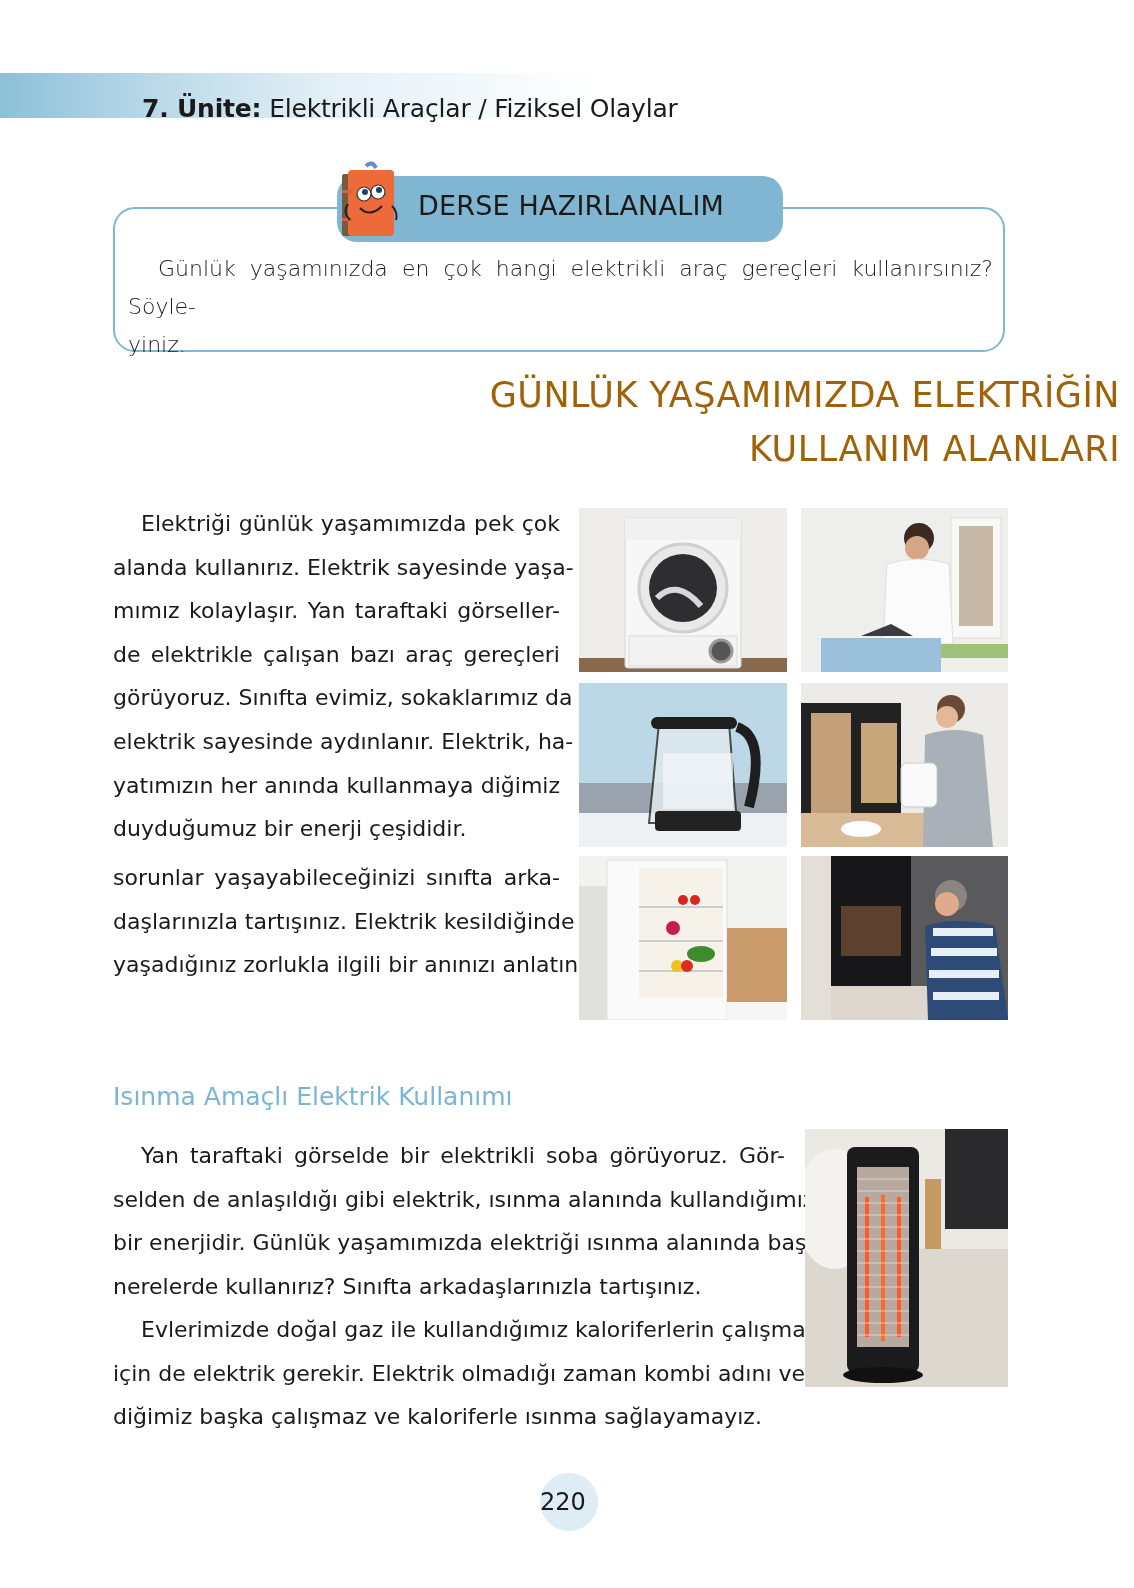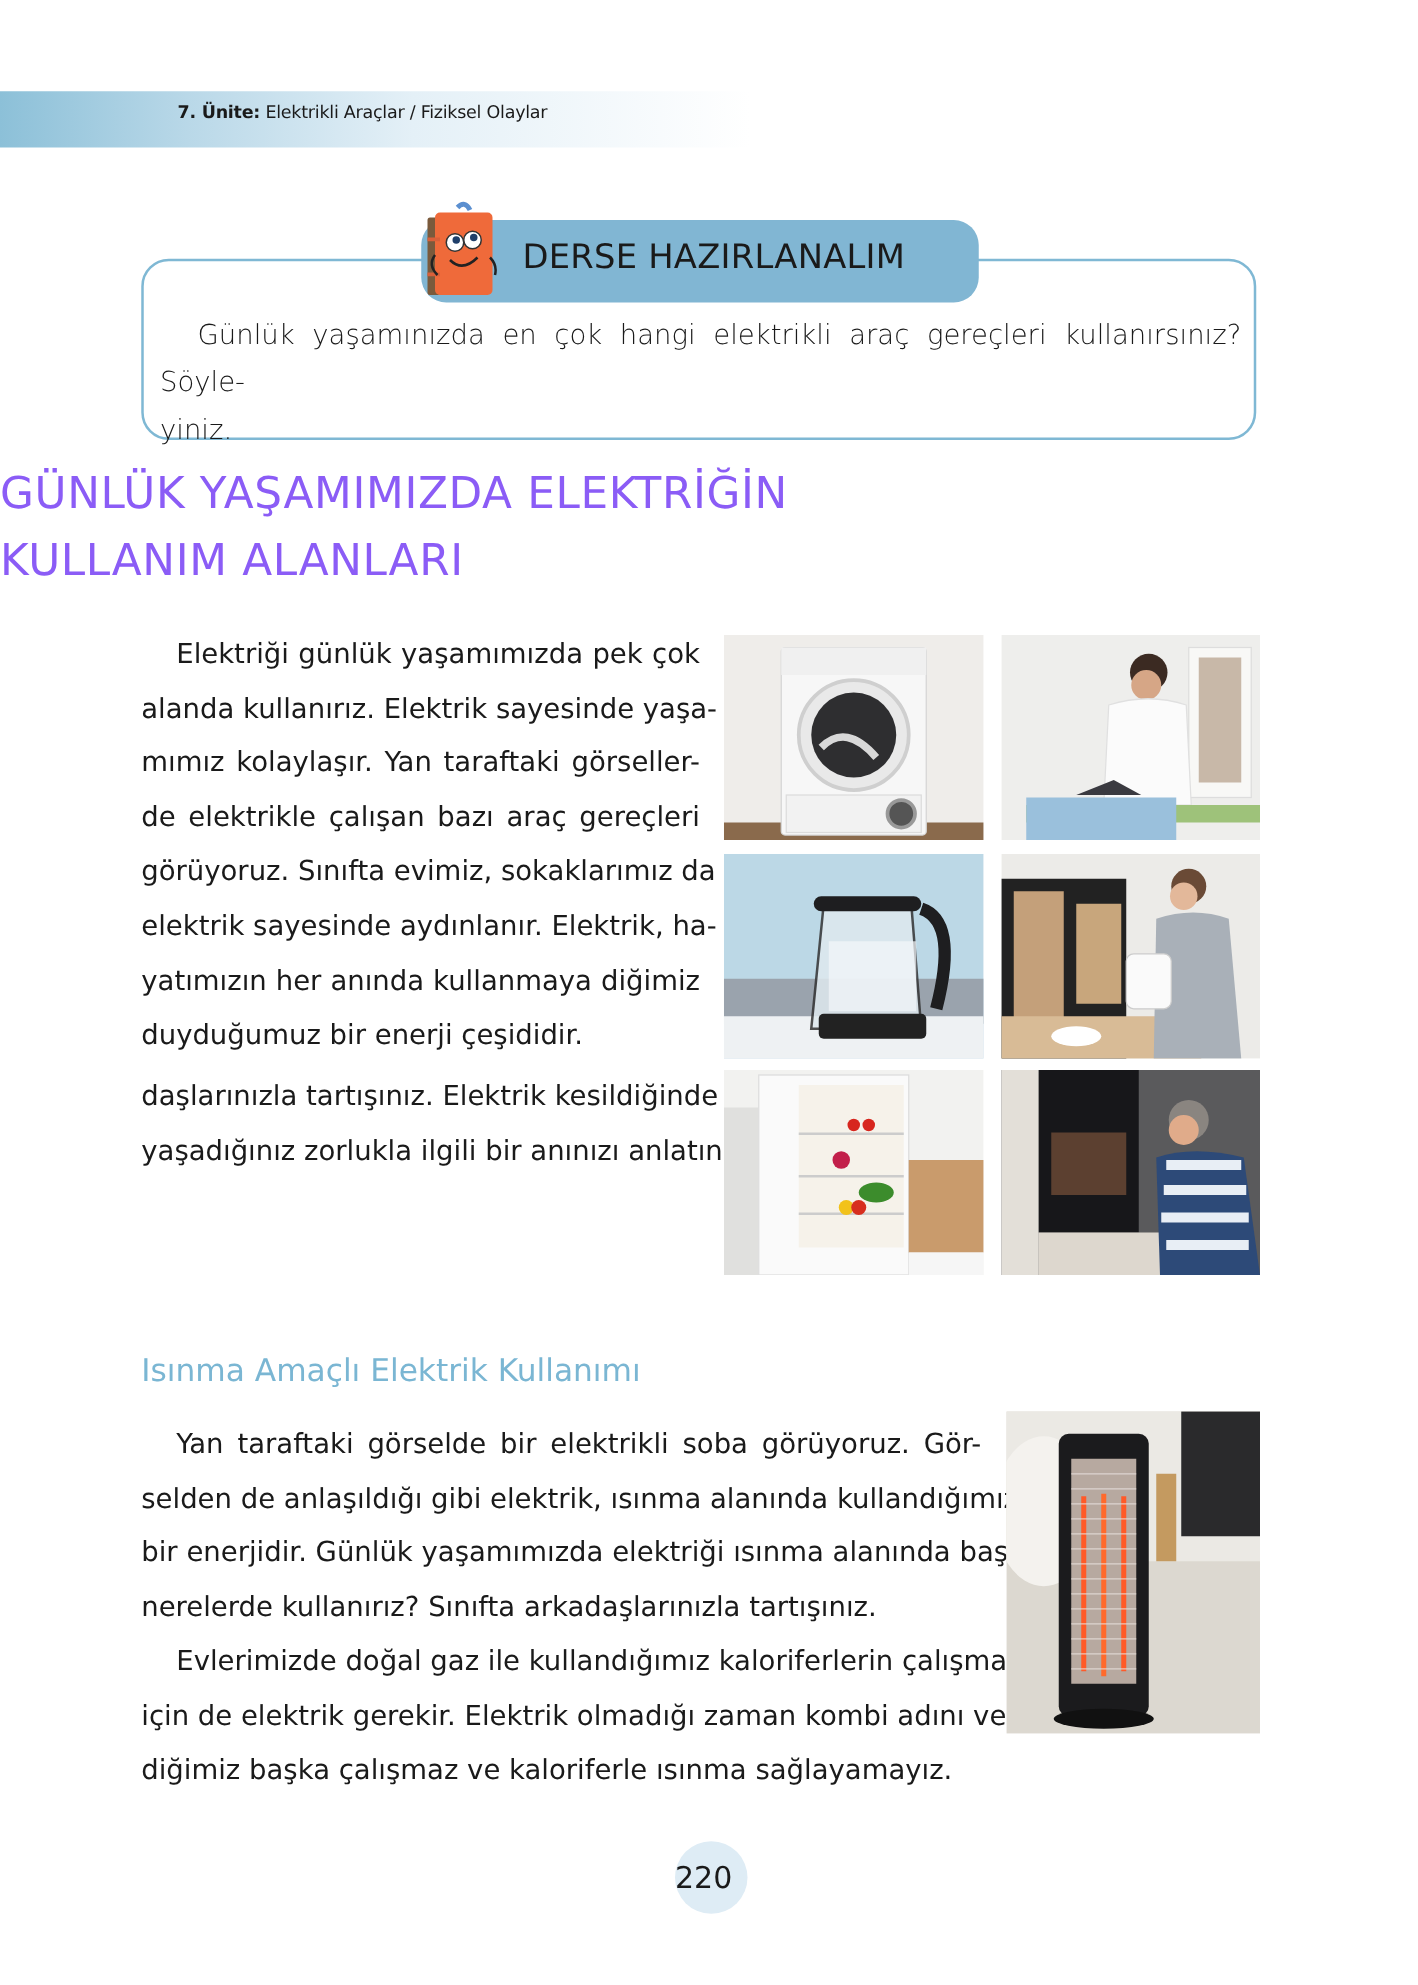--- a/index.html
+++ b/index.html
@@ -1,37 +1,37 @@
 <!DOCTYPE html>
 <html><head>
 <meta charset="utf-8">
 <style>
   html, body { margin:0; padding:0; background:#ffffff; }
   body { width:1134px; height:1588px; position:relative; overflow:hidden;
          font-family:"DejaVu Sans", sans-serif; color:#1a1a1a; }
 
   .unit-band { position:absolute; left:0; top:73px; width:600px; height:45px;
     background:linear-gradient(90deg,#8cc0d8 0%,#b9d8e8 25%,#e4f0f7 55%,#ffffff 100%); }
-  .unit-text { position:absolute; left:142px; top:82px; font-size:14px; color:#1a1a1a;
+  .unit-text { position:absolute; left:142px; top:94px; font-size:25px; color:#1a1a1a;
     font-family:"DejaVu Sans", sans-serif; letter-spacing:-0.2px; }
   .unit-text b { font-weight:bold; }
 
   .prep-box { position:absolute; left:113px; top:207px; width:892px; height:145px;
     border:2px solid #7fb8d4; border-radius:22px; background:#fff; box-sizing:border-box; }
   .prep-pill { position:absolute; left:337px; top:176px; width:446px; height:66px;
     background:#81b6d3; border-radius:20px; }
   .prep-pill-label { position:absolute; left:418px; top:190px; font-size:27px; color:#1a1a1a;
     letter-spacing:0.2px; font-family:"DejaVu Sans", sans-serif; }
   .mascot { position:absolute; left:338px; top:160px; width:60px; height:80px; }
   .prep-text { position:absolute; left:128px; top:250px; width:865px; font-size:22px;
     line-height:38px; text-align:justify; font-family:"DejaVu Sans", sans-serif; font-weight:300; }
   .prep-text .line1 { text-indent:30px; display:block; }
 
-  .main-title { position:absolute; left:0; width:1120px; text-align:left;
-    color:#8b5cf6; font-size:35px; line-height:54px; top:368px; letter-spacing:0.5px;
+  .main-title { position:absolute; left:0; width:1120px; text-align:right;
+    color:#a16207; font-size:35px; line-height:54px; top:368px; letter-spacing:0.5px;
     font-family:"DejaVu Sans", sans-serif; }
 
   .body-text { position:absolute; font-size:22px; line-height:43.6px; text-align:justify;
     font-family:"DejaVu Sans", sans-serif; color:#1a1a1a; }
   .body-text .line { display:block; text-align-last:justify; white-space:nowrap; }
   .body-text .line.last { text-align-last:left; }
   .body-text .line.indent { padding-left:28px; }
 
   .photo { position:absolute; overflow:hidden; }
   .photo svg { display:block; width:100%; height:100%; }
@@ -86,20 +86,21 @@
   <span class="line indent">Elektriği günlük yaşamımızda pek çok</span>
   <span class="line">alanda kullanırız. Elektrik sayesinde yaşa-</span>
   <span class="line">mımız kolaylaşır. Yan taraftaki görseller-</span>
   <span class="line">de elektrikle çalışan bazı araç gereçleri</span>
   <span class="line">görüyoruz. Sınıfta evimiz, sokaklarımız da</span>
   <span class="line">elektrik sayesinde aydınlanır. Elektrik, ha-</span>
   <span class="line">yatımızın her anında kullanmaya diğimiz</span>
   <span class="line last">duyduğumuz bir enerji çeşididir.</span>
 </div>
 <div class="body-text" style="left:113px; top:856px; width:447px;">
+  <span class="line">sorunlar yaşayabileceğinizi sınıfta arka-</span>
   <span class="line">daşlarınızla tartışınız. Elektrik kesildiğinde</span>
   <span class="line last">yaşadığınız zorlukla ilgili bir anınızı anlatınız.</span>
 </div>
 
 <div class="photo" style="left:579px; top:508px; width:208px; height:164px;">
   <svg viewBox="0 0 208 164" preserveAspectRatio="none">
     <rect width="208" height="164" fill="#efedea"></rect>
     <rect x="0" y="150" width="208" height="14" fill="#8a6a4c"></rect>
     <rect x="46" y="10" width="116" height="150" rx="3" fill="#f7f7f7" stroke="#d5d5d5"></rect>
     <rect x="46" y="10" width="116" height="22" fill="#f0f0f0"></rect>

